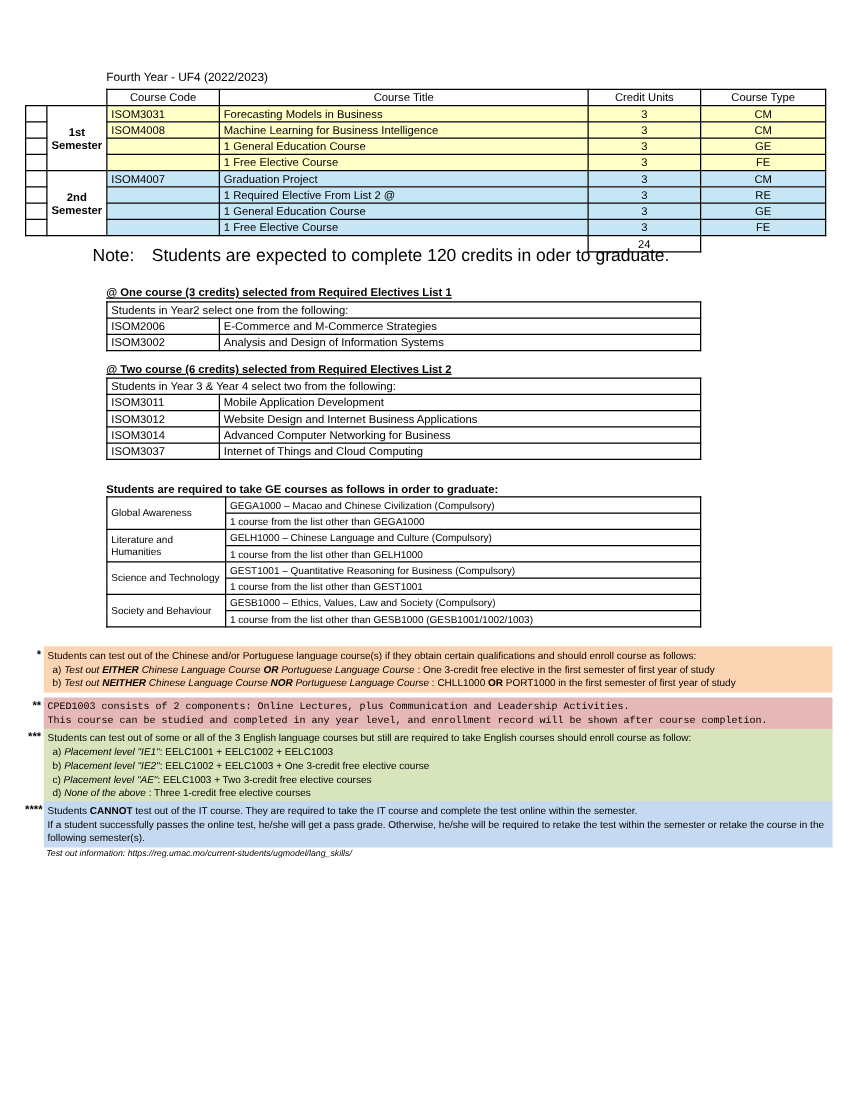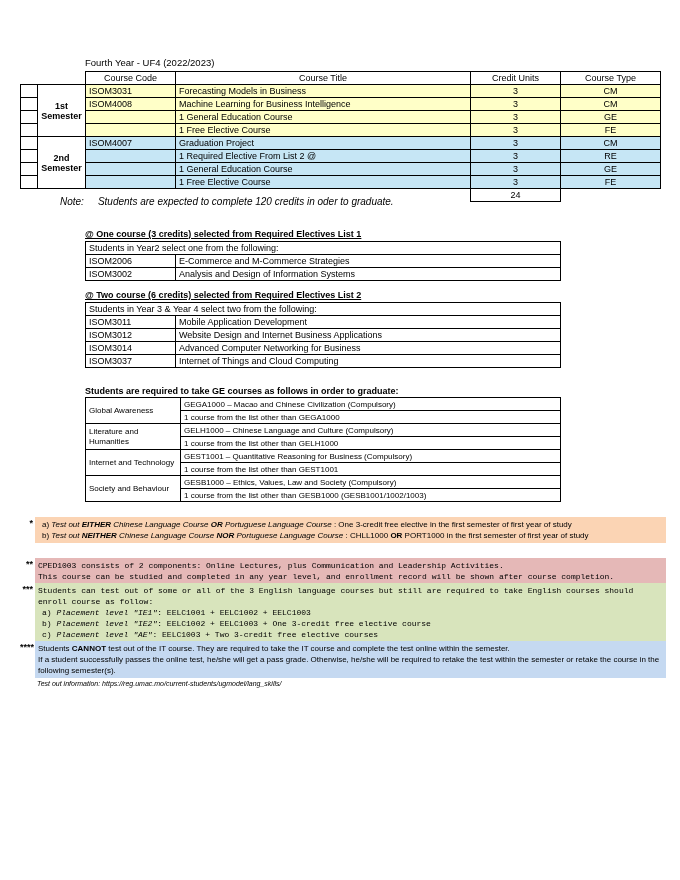--- a/index.html
+++ b/index.html
@@ -8,21 +8,21 @@
   .abs{position:absolute}
   .b{font-weight:normal}
   .c{text-align:center;padding:0 1px}
   .u{text-decoration:underline}
   .doc-title{position:absolute;top:57px;left:85px;font-size:9.5px;font-weight:normal}
   table{border-collapse:collapse;table-layout:fixed;font-size:9px}
   td{border:1px solid #000;height:12px;line-height:11px;padding:0 3px;overflow:hidden;white-space:nowrap}
   td.nb{border:none !important;background:#fff !important}
   td.w{background:#fff}
   td.sem{white-space:normal;line-height:10px;vertical-align:middle;text-align:center;font-weight:bold}
-  .note{position:absolute;top:196px;left:60px;font-size:10px;font-style:italic}
+  .note{position:absolute;top:196px;left:74px;font-size:14px;}
   .note .gap{display:inline-block;width:14px}
   .sec-h{position:absolute;font-size:9px;font-weight:bold}
   .ge td{font-size:8px}
   .ge td.cat{white-space:normal;line-height:10px;vertical-align:middle}
   .fn{position:absolute;left:35px;width:625px;font-size:8px;line-height:11px;padding:2px 3px}
   .fn .fl{white-space:normal}
   .fn .ind{padding-left:4px}
   .fn-marker{position:absolute;left:20px;width:13px;text-align:right;font-size:9px;font-weight:bold}
   .link-line{position:absolute;font-size:7px;font-style:italic}
 </style>
@@ -184,50 +184,51 @@
       <td>1 course from the list other than GEGA1000</td>
     </tr>
     <tr>
       <td class="cat" rowspan="2">Literature and Humanities</td>
       <td>GELH1000 – Chinese Language and Culture (Compulsory)</td>
     </tr>
     <tr>
       <td>1 course from the list other than GELH1000</td>
     </tr>
     <tr>
-      <td class="cat" rowspan="2">Internet and Technology</td>
+      <td class="cat" rowspan="2">Science and Technology</td>
       <td>GEST1001 – Quantitative Reasoning for Business (Compulsory)</td>
     </tr>
     <tr>
       <td>1 course from the list other than GEST1001</td>
     </tr>
     <tr>
       <td class="cat" rowspan="2">Society and Behaviour</td>
       <td>GESB1000 – Ethics, Values, Law and Society (Compulsory)</td>
     </tr>
     <tr>
       <td>1 course from the list other than GESB1000 (GESB1001/1002/1003)</td>
     </tr>
   </tbody>
 </table>
 
 <div class="fn-marker" style="top:518px">*</div>
 <div class="fn" style="top: 517px; background-color: rgb(251, 212, 180);">
+  <div class="fl"><span>Students can test out of the Chinese and/or Portuguese language course(s) if they obtain certain qualifications and should enroll course as follows:</span></div>
   <div class="fl ind"><span>a)  </span><span style="font-style: italic;">Test out </span><span style="font-weight: bold; font-style: italic;">EITHER</span><span style="font-style: italic;"> Chinese Language Course </span><span style="font-weight: bold; font-style: italic;"> OR </span><span style="font-style: italic;"> Portuguese Language Course</span><span> : One 3-credit free elective in the first semester of first year of study</span></div>
   <div class="fl ind"><span>b)  </span><span style="font-style: italic;">Test out </span><span style="font-weight: bold; font-style: italic;">NEITHER</span><span style="font-style: italic;"> Chinese Language Course </span><span style="font-weight: bold; font-style: italic;"> NOR </span><span style="font-style: italic;"> Portuguese Language Course</span><span> : CHLL1000 </span><span style="font-weight: bold;">OR</span><span> PORT1000 in the first semester of first year of study</span></div>
 </div>
 
 <div class="fn-marker" style="top:559px">**</div>
 <div class="fn" style="top: 558px; background-color: rgb(229, 184, 183); font-family: Liberation Mono, monospace;">
   <div class="fl"><span>CPED1003 consists of 2 components: Online Lectures, plus Communication and Leadership Activities.</span></div>
   <div class="fl"><span>This course can be studied and completed in any year level, and enrollment record will be shown after course completion.</span></div>
 </div>
 
 <div class="fn-marker" style="top:584px">***</div>
-<div class="fn" style="top: 583px; background-color: rgb(216, 228, 188); font-family: Liberation Mono, monospace;">
+<div class="fn" style="top: 583px; background-color: rgb(216, 228, 188);">
   <div class="fl"><span>Students can test out of some or all of the 3 English language courses but still are required to take English courses should enroll course as follow:</span></div>
   <div class="fl ind"><span>a)  </span><span style="font-style: italic;">Placement level "IE1"</span><span>: EELC1001 + EELC1002 + EELC1003</span></div>
   <div class="fl ind"><span>b)  </span><span style="font-style: italic;">Placement level "IE2"</span><span>: EELC1002 + EELC1003 + One 3-credit free elective course</span></div>
   <div class="fl ind"><span>c)  </span><span style="font-style: italic;">Placement level "AE"</span><span>: EELC1003 + Two 3-credit free elective courses</span></div>
   <div class="fl ind"><span>d)  </span><span style="font-style: italic;">None of the above </span><span>: Three 1-credit free elective courses</span></div>
 </div>
 
 <div class="fn-marker" style="top:642px">****</div>
 <div class="fn" style="top: 641px; background-color: rgb(197, 217, 241);">
   <div class="fl"><span>Students </span><span style="font-weight: bold;">CANNOT</span><span> test out of the IT course. They are required to take the IT course and complete the test online within the semester.</span></div>

